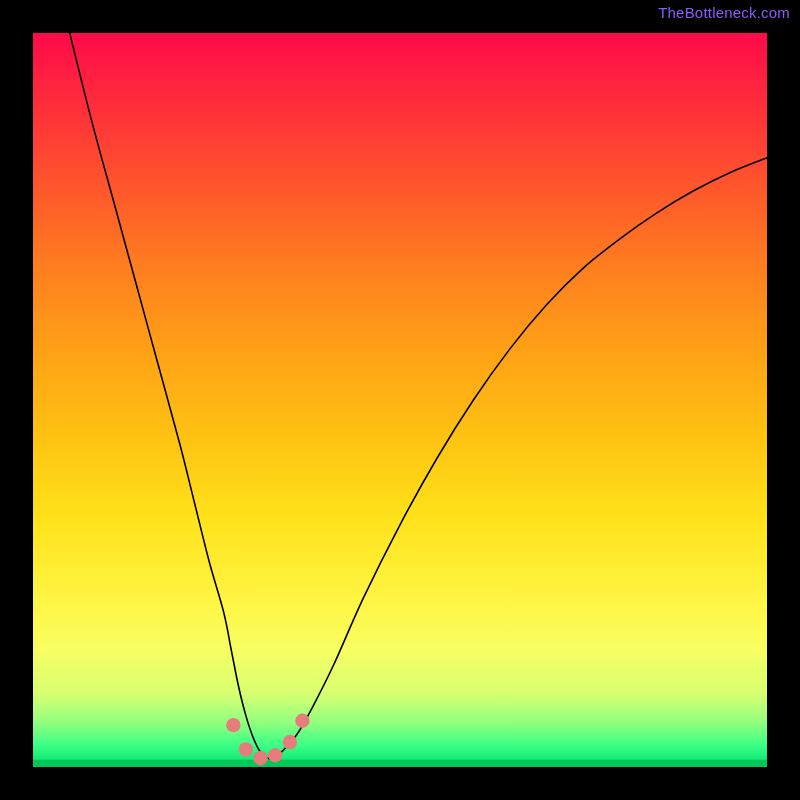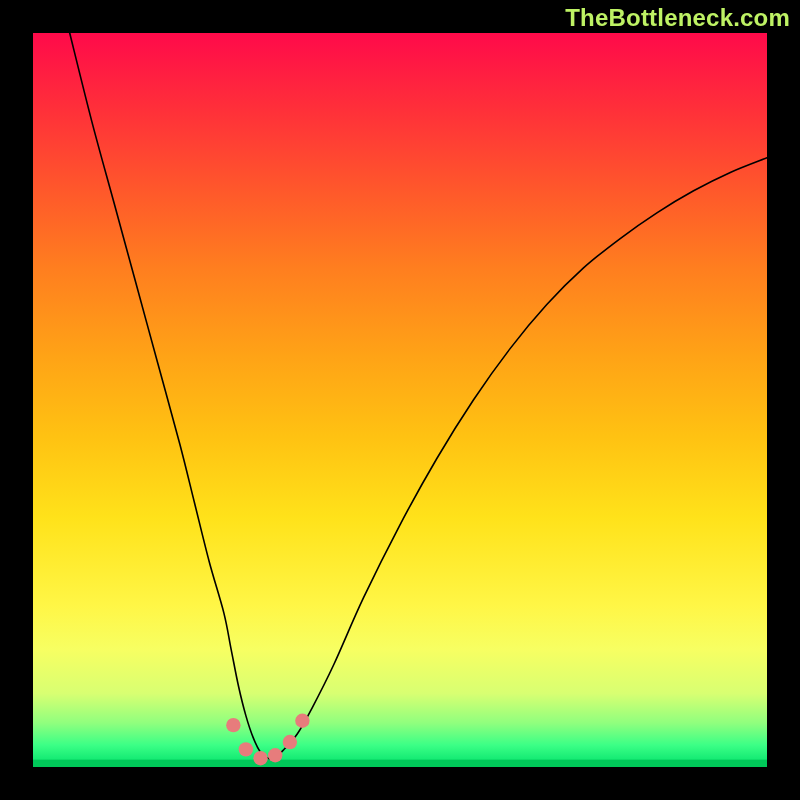--- a/index.html
+++ b/index.html
@@ -13,23 +13,23 @@
   .frame {
     position: relative;
     width: 800px;
     height: 800px;
     background: #000;
   }
   .watermark {
     position: absolute;
     top: 4px;
     right: 10px;
-    color: #bef264;
-    font-size: 24px;
-    font-weight: 700;
+    color: #8b5cf6;
+    font-size: 15px;
+    font-weight: 400;
     letter-spacing: 0.2px;
     z-index: 10;
     user-select: none;
   }
   .plot-area {
     position: absolute;
     left: 33px;
     top: 33px;
     width: 734px;
     height: 734px;

